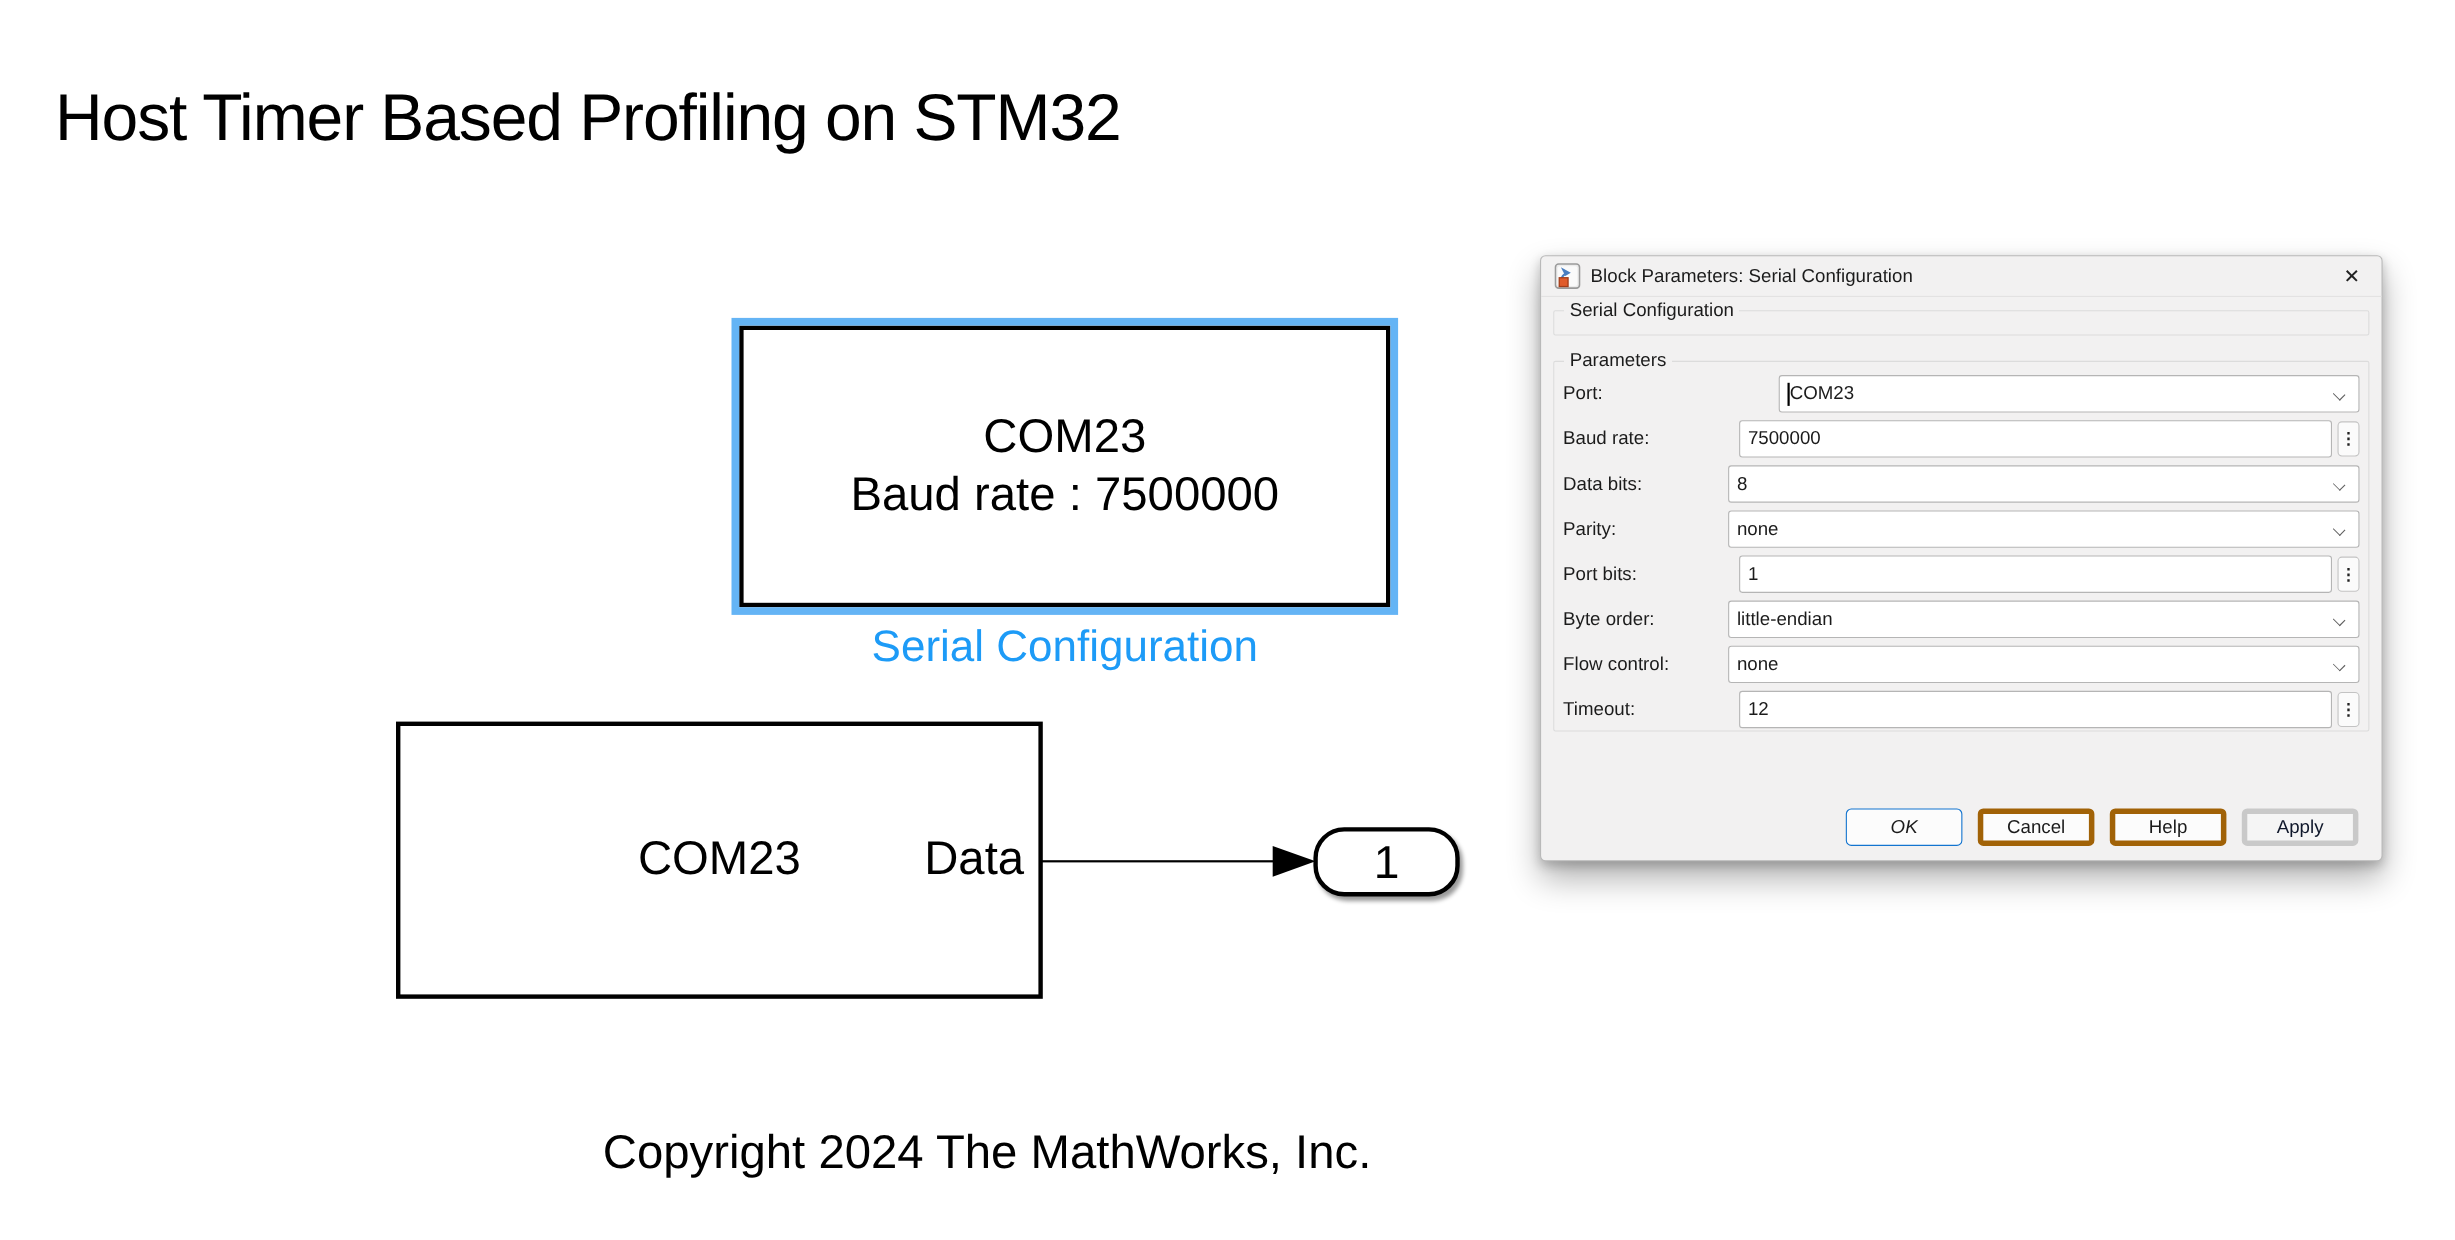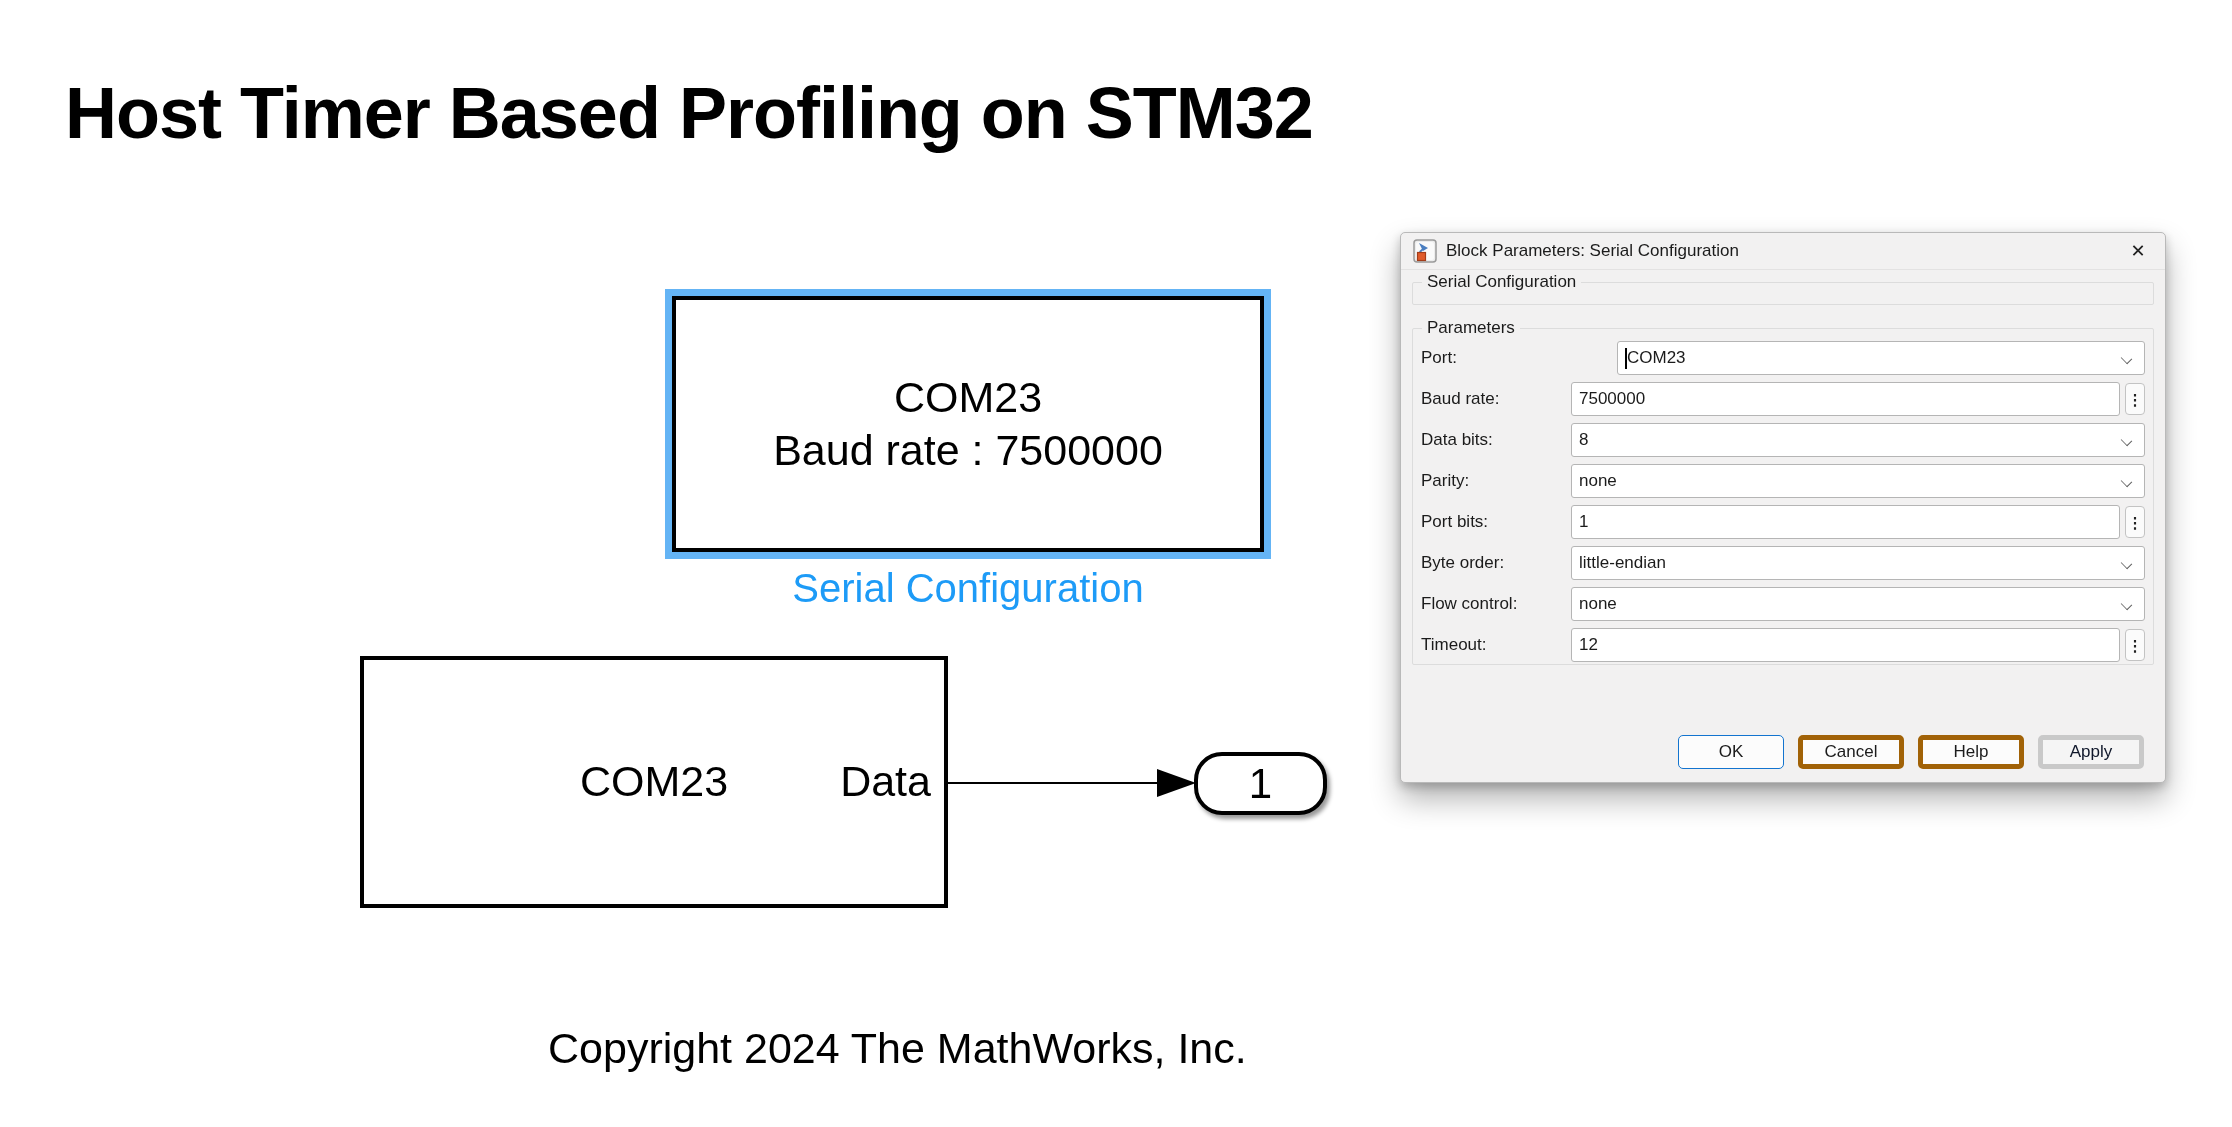--- a/index.html
+++ b/index.html
@@ -6,22 +6,22 @@
   html, body { background: #fff; }
   body {
     width: 2232px; height: 1127px;
     position: relative; overflow: hidden;
     font-family: "Liberation Sans", sans-serif;
     color: #000;
   }
 
   
   .heading {
-    position: absolute; left: 65px; top: 72px;
-    font-size: 72px; letter-spacing: -1px; white-space: nowrap; font-weight: bold;
+    position: absolute; left: 50px; top: 72px;
+    font-size: 60px; letter-spacing: -1px; white-space: nowrap;
   }
   .copyright {
     position: absolute; left: 548px; top: 1024px;
     font-size: 43px; white-space: nowrap;
   }
 
   
   .block {
     position: absolute; background: #fff;
     border: 4px solid #000;
@@ -109,38 +109,38 @@
     display: flex; align-items: center; padding: 0 26px 0 7px;
     font-size: 17px; position: relative; white-space: nowrap; overflow: hidden;
   }
   .caret { width: 1.5px; height: 21px; background: #000; margin-right: 0.5px; }
   .chev {
     position: absolute; right: 13px; top: 12px;
     width: 9px; height: 9px;
     border-right: 1.6px solid #5f5f5f; border-bottom: 1.6px solid #5f5f5f;
     transform: rotate(45deg) scaleY(0.8);
   }
-  .edit-field { margin-right: 5px; padding-right: 7px; }
+  .edit-field { margin-right: 5px; padding-right: 7px; margin-left: 10px; }
   .dots-btn {
     flex: 0 0 20px; width: 20px; height: 32px;
     background: #fbfbfb; border: 1px solid #c3c3c3; border-radius: 4px;
     display: flex; align-items: center; justify-content: center;
     font-size: 15px; font-weight: bold; color: #222; line-height: 1;
   }
   .btn-row {
     margin-top: auto; display: flex; justify-content: flex-end;
     gap: 14px; padding: 0 10px 13px 0;
   }
   .btn {
     width: 106px; height: 34px;
     background: #fcfcfc; border: 5px solid #a16207; border-radius: 5px;
     display: flex; align-items: center; justify-content: center;
     font-size: 17px; color: #1b1b1b;
   }
-  .btn-default { border: 1.8px solid #1374cf; }
+  .btn-default { border: 1.8px solid #1374cf; font-style: italic; }
   .btn-disabled { color: #0f172a; background: #f5f5f5; border-color: #c9c9c9; }
 </style>
 </head>
 <body>
 
 <div class="heading">Host Timer Based Profiling on STM32</div>
 
 <div class="block config-block">
   <div>COM23</div>
   <div>Baud rate : 7500000</div>

